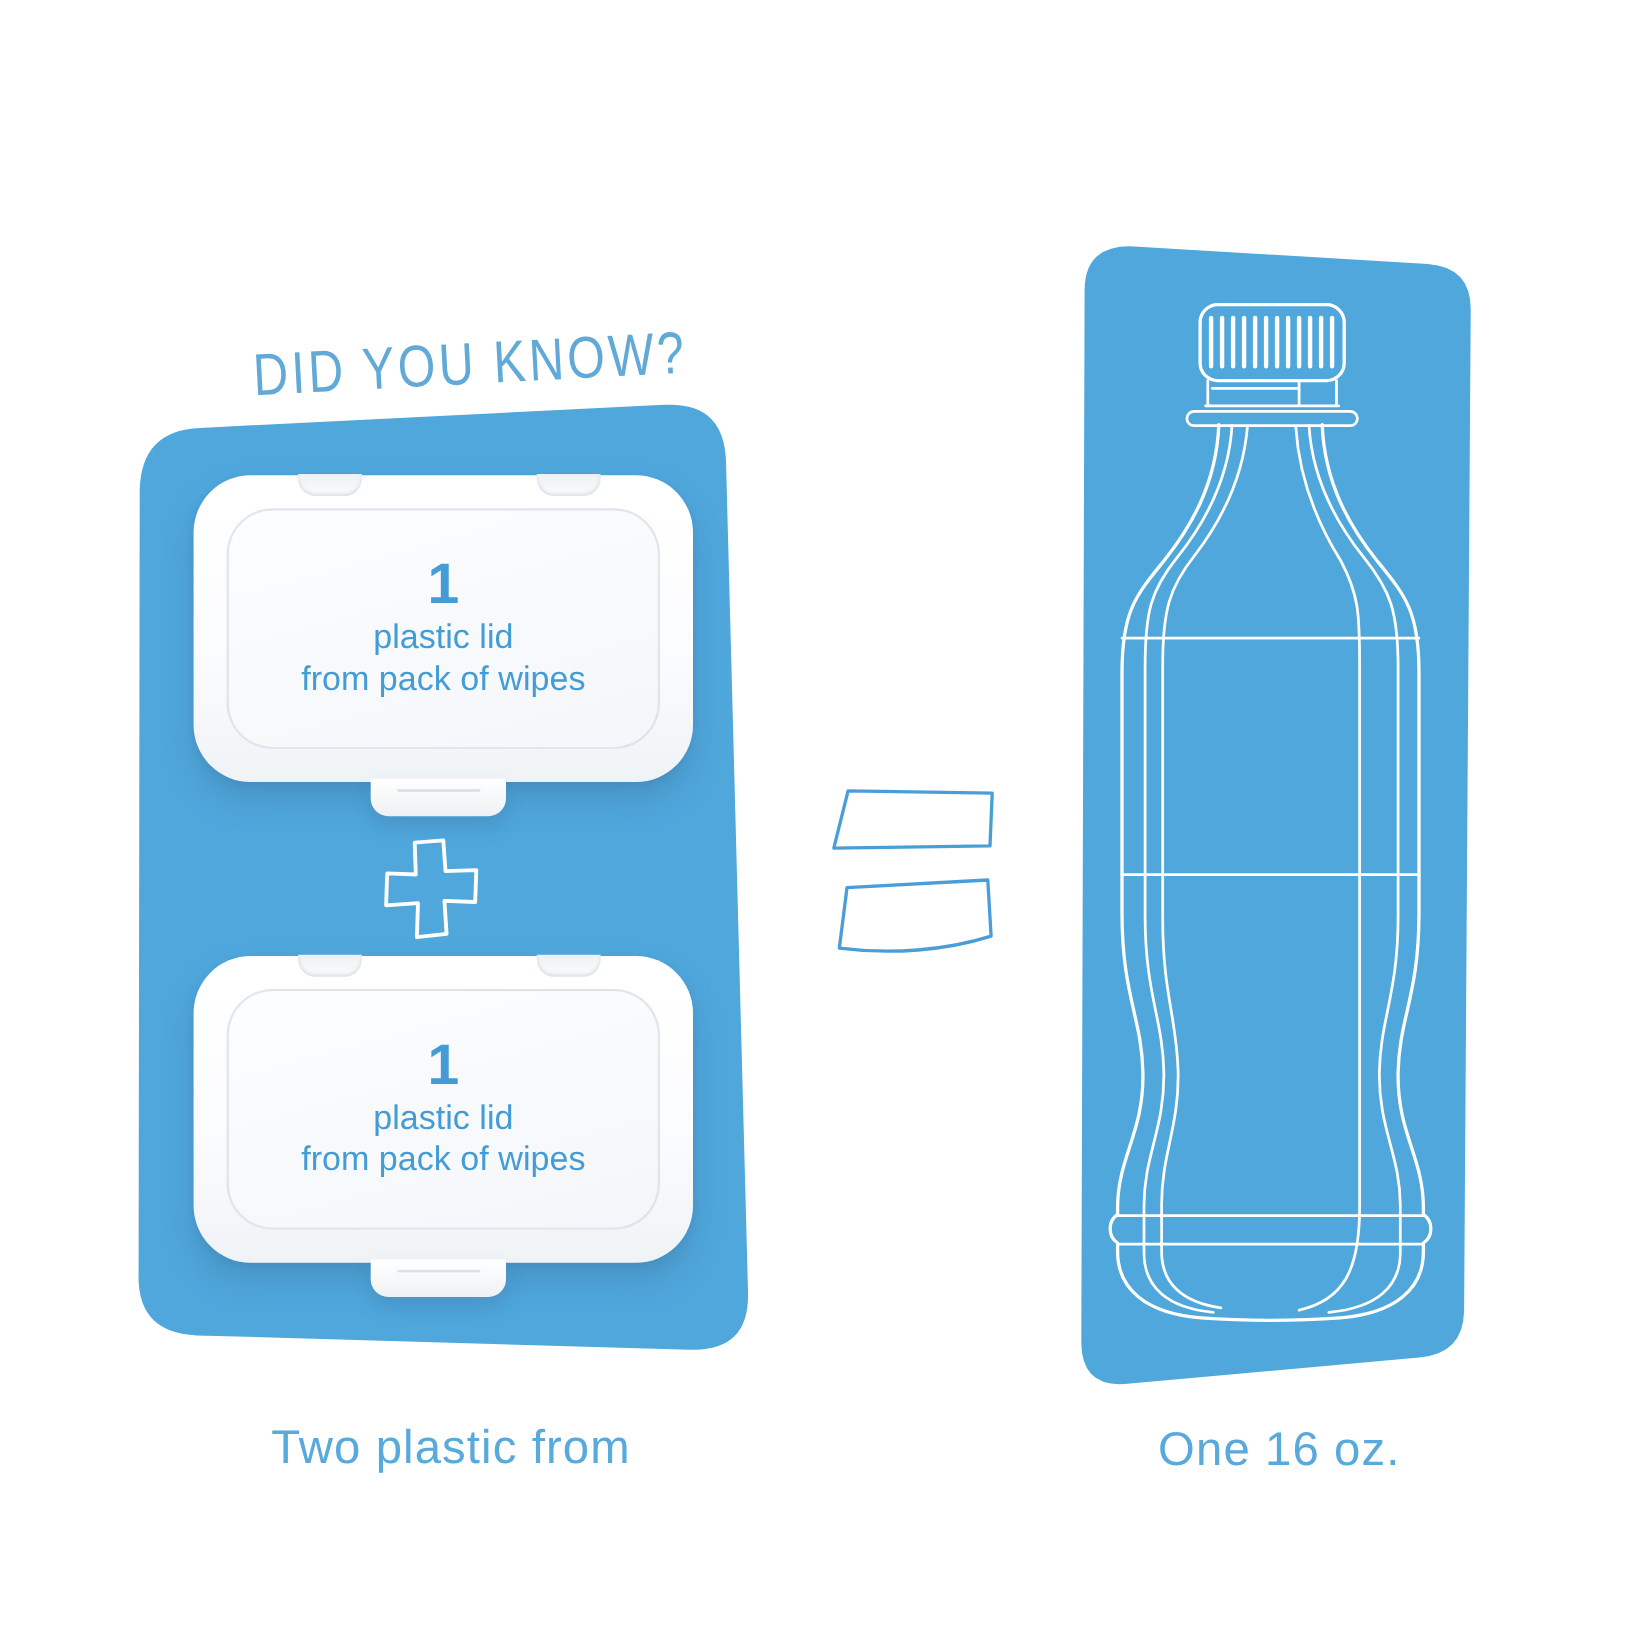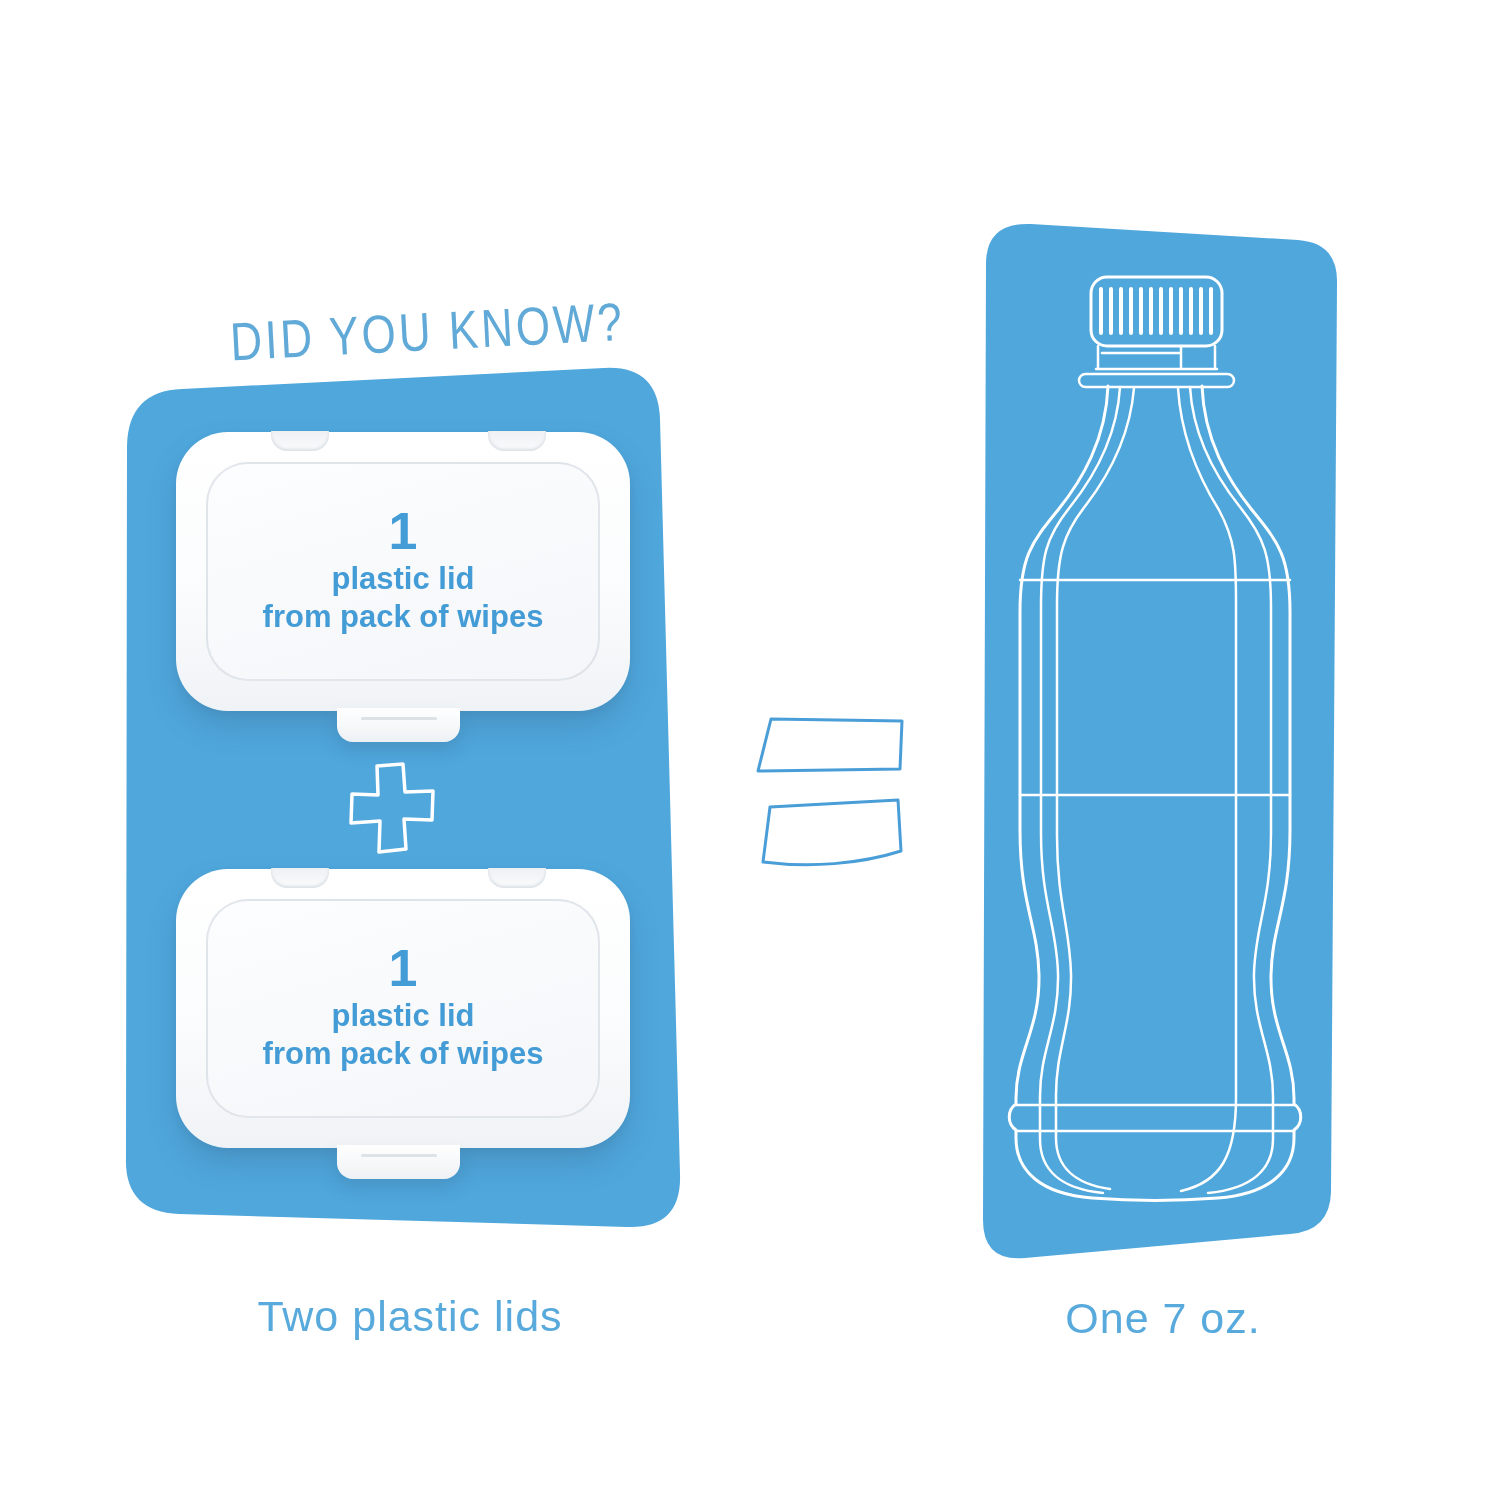--- a/index.html
+++ b/index.html
@@ -61,21 +61,21 @@
   .tab-slot{
     position:absolute;left:24px;top:9px;width:76px;height:0;
     border-top:3px solid #dde2e7;border-radius:2px;
   }
   .lid-text{
     position:absolute;inset:0;display:flex;flex-direction:column;
     align-items:center;justify-content:flex-start;
     color:var(--lid-text-blue);text-align:center;
   }
   .lid-count{margin-top:70px;font-size:52px;font-weight:700;line-height:58px;}
-  .lid-line{font-size:31px;font-weight:700;line-height:38px;}
+  .lid-line{font-size:31px;font-weight:400;line-height:38px;}
 
   .caption{
     position:absolute;color:var(--caption-blue);text-align:center;
     font-size:43px;font-weight:400;letter-spacing:1px;line-height:53px;
   }
   .caption-left{left:210px;top:1290px;width:400px;}
   .caption-right{left:963px;top:1292px;width:400px;}
 </style>
 </head>
 <body>
@@ -169,18 +169,18 @@
     <div class="lid-tab">
       <div class="tab-slot"></div>
     </div>
     <div class="lid-text">
       <div class="lid-count">1</div>
       <div class="lid-line">plastic lid</div>
       <div class="lid-line">from pack of wipes</div>
     </div>
   </div>
 
-  <div class="caption caption-left">Two plastic lids</div>
+  <div class="caption caption-left">Two plastic from</div>
   <div class="caption caption-right">
-    <div>One 7 oz.</div>
+    <div>One 16 oz.</div>
   </div>
 
 </div>
 
 </body></html>

